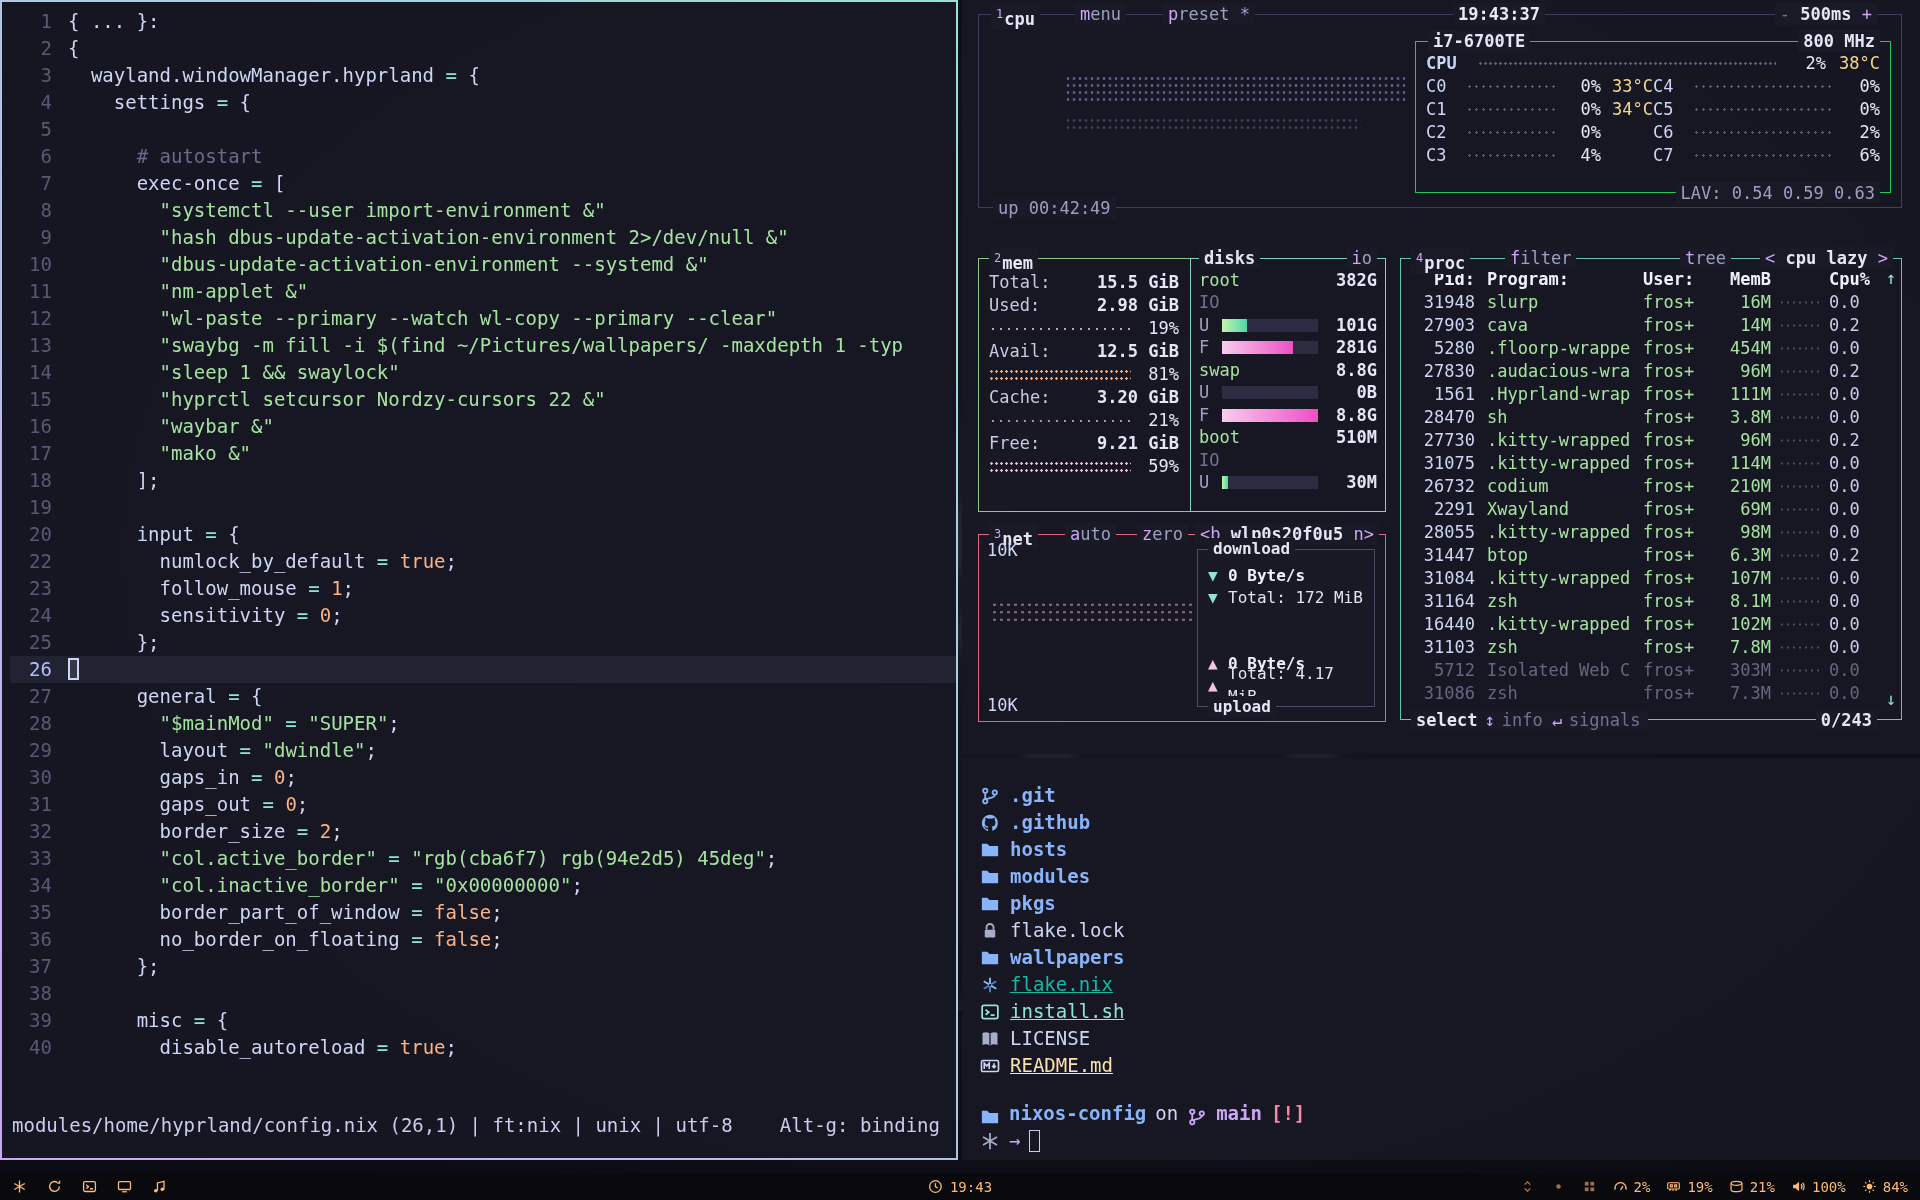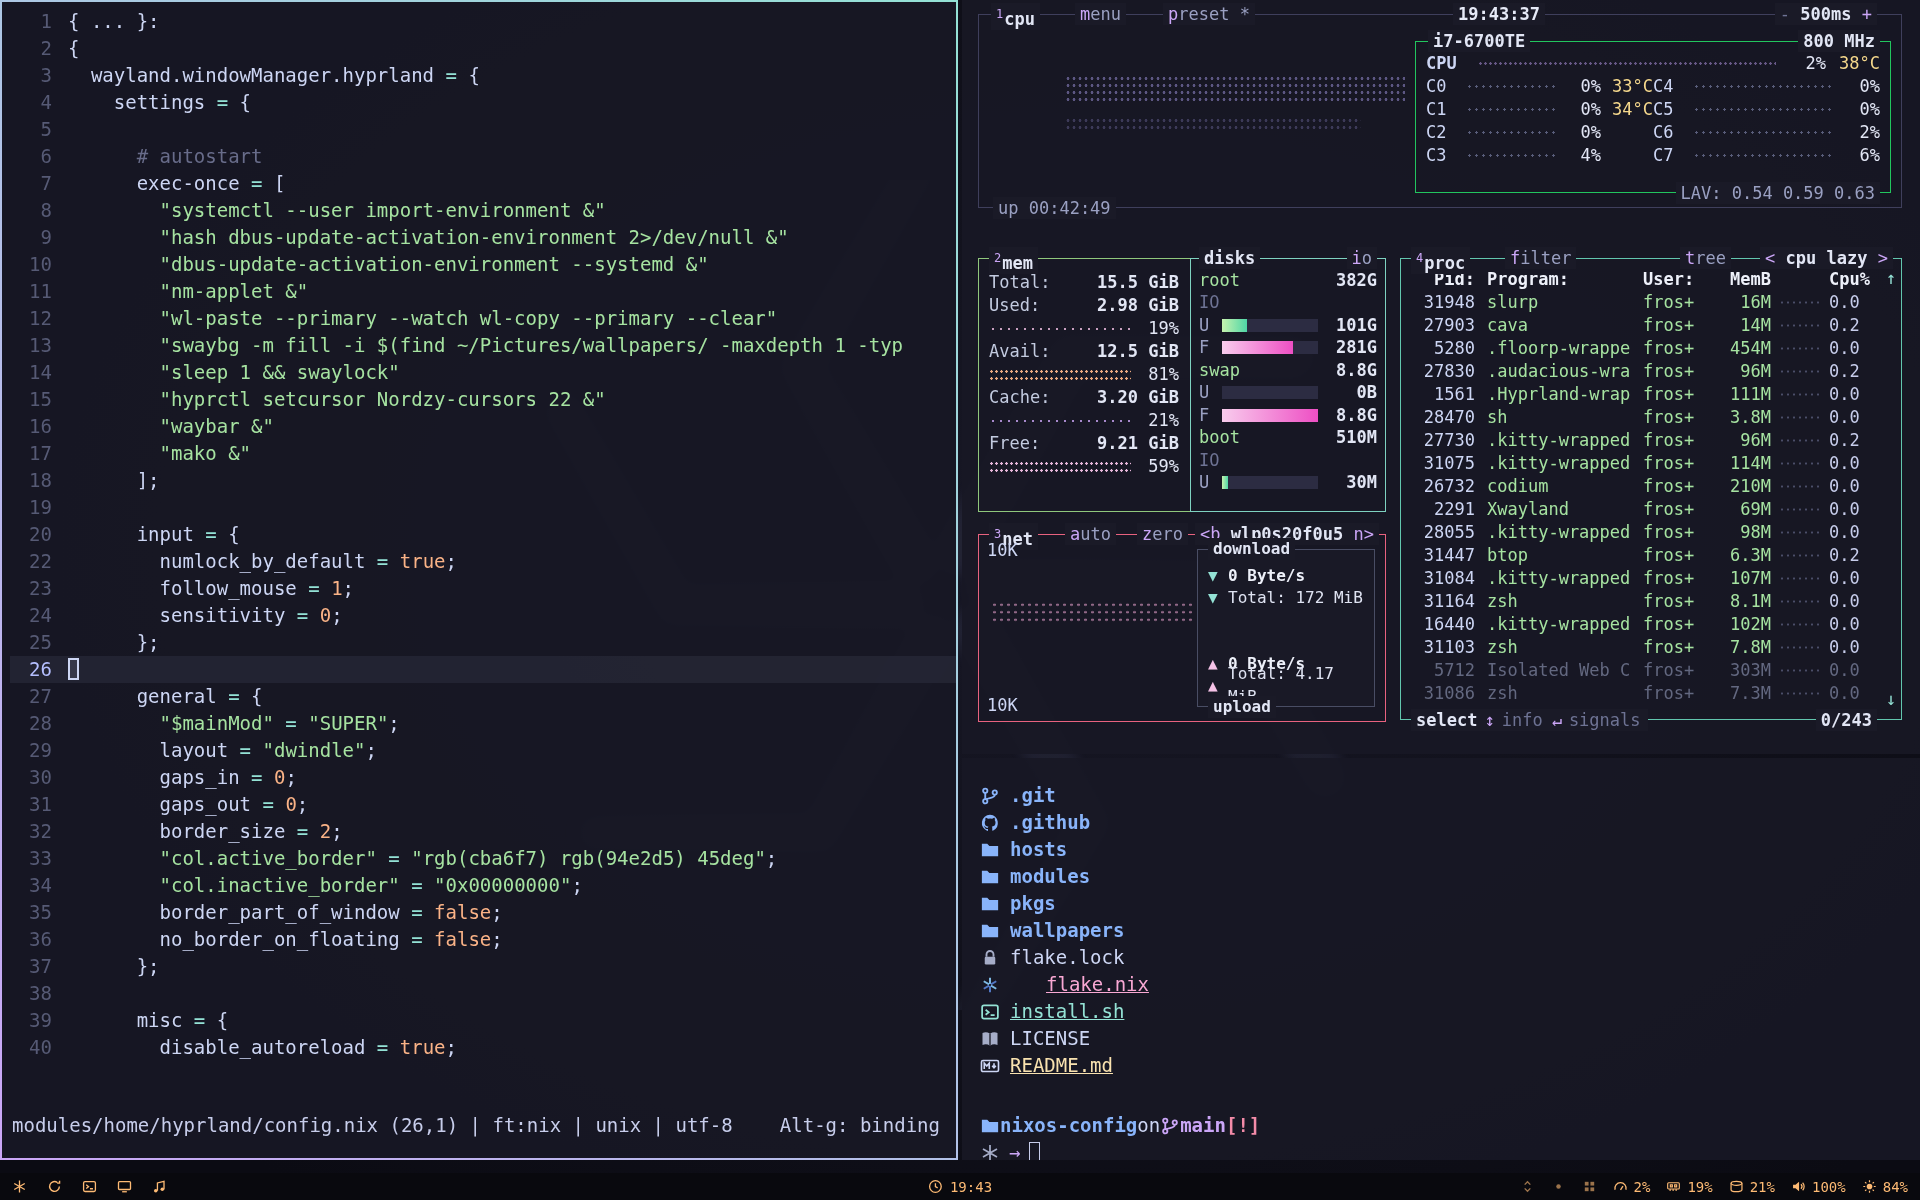--- a/index.html
+++ b/index.html
@@ -99,21 +99,21 @@
 .chip.foot i{margin:0 7px}
 .chip.foot .dim2{margin-right:2px}
 
 
 .term{left:962px;top:758px;width:958px;height:402px;padding:24px 0 0 18px;font-size:19px;line-height:27px}
 .frow{display:flex;align-items:center;height:27px;gap:10px}
 .picon{width:20px;height:20px;display:inline-flex;flex:none}
 .picon svg{width:100%;height:100%}
 .fname.u{text-decoration:underline}
 .fname.b{font-weight:bold}
-.prompt-row{display:flex;align-items:center;margin-top:33px;height:27px}
+.prompt-row{display:flex;align-items:flex-end;gap:9px;margin-top:21px;height:27px}
 .pdir{color:#89b4fa;font-weight:bold}
 .pon{color:#cdd6f4}
 .pbranch{color:#cba6f7;font-weight:bold}
 .pflags{color:#f38ba8;font-weight:bold}
 .input-row{display:flex;align-items:center;gap:9px;height:27px}
 .parrow{color:#cba6f7}
 .term-cursor{width:11px;height:22px;border:1.5px solid #c7cdeb}
 
 
 .waybar{position:absolute;left:0;top:1173px;width:1920px;height:27px;background:rgba(9,9,15,.96);display:flex;align-items:center;padding:0 12px;font-size:14px;color:#fdba74}
@@ -654,48 +654,48 @@
         </div>
         <div class="frow">
           <span class="picon" style="color: rgb(137, 180, 250);">
             <svg viewBox="0 0 16 16">
               <path fill="currentColor" d="M1.5 3h4.3l1.7 1.8h7V13h-13z"></path>
             </svg>
           </span>
           <span class="fname b" style="color: rgb(137, 180, 250);">pkgs</span>
         </div>
         <div class="frow">
-          <span class="picon" style="color: rgb(137, 180, 250);">
-            <svg viewBox="0 0 16 16">
-              <path fill="currentColor" d="M1.5 3h4.3l1.7 1.8h7V13h-13z"></path>
-            </svg>
-          </span>
-          <span class="fname b" style="color: rgb(137, 180, 250);">wallpapers</span>
-        </div>
-        <div class="frow">
           <span class="picon" style="color: rgb(166, 173, 200);">
             <svg viewBox="0 0 16 16">
               <path fill="none" stroke="currentColor" stroke-width="1.5" d="M5.2 7V5.2a2.8 2.8 0 0 1 5.6 0V7"></path>
               <rect x="3.8" y="7" width="8.4" height="6.2" rx="1" fill="currentColor"></rect>
             </svg>
           </span>
           <span class="fname" style="color: rgb(205, 214, 244);">flake.lock</span>
+        </div>
+        <div class="frow">
+          <span class="picon" style="color: rgb(137, 180, 250);">
+            <svg viewBox="0 0 16 16">
+              <path fill="currentColor" d="M1.5 3h4.3l1.7 1.8h7V13h-13z"></path>
+            </svg>
+          </span>
+          <span class="fname b" style="color: rgb(137, 180, 250);">wallpapers</span>
         </div>
         <div class="frow">
           <span class="picon" style="color: rgb(126, 186, 228);">
             <svg viewBox="0 0 16 16" fill="none" stroke-width="1.6">
               <g stroke="#7ebae4">
                 <path d="M8 2.2v5M3 5l4.3 2.5M13 11 8.7 8.5"></path>
               </g>
               <g stroke="#5277c3">
                 <path d="M8 13.8v-5M13 5 8.7 7.5M3 11l4.3-2.5"></path>
               </g>
             </svg>
           </span>
-          <span class="fname u" style="color: #f9a8d4; margin-left: 36px;">flake.nix</span>
+          <span class="fname u" style="color: #14b8a6;">flake.nix</span>
         </div>
         <div class="frow">
           <span class="picon" style="color: rgb(148, 226, 213);">
             <svg viewBox="0 0 16 16" fill="none" stroke="currentColor" stroke-width="1.4">
               <rect x="1.7" y="2.7" width="12.6" height="10.6" rx="1.5"></rect>
               <path d="M4.5 6.2 7 8.2l-2.5 2M8.5 10.4h3.2"></path>
             </svg>
           </span>
           <span class="fname" style="color: rgb(148, 226, 213); text-decoration: underline;">install.sh</span>
         </div>

